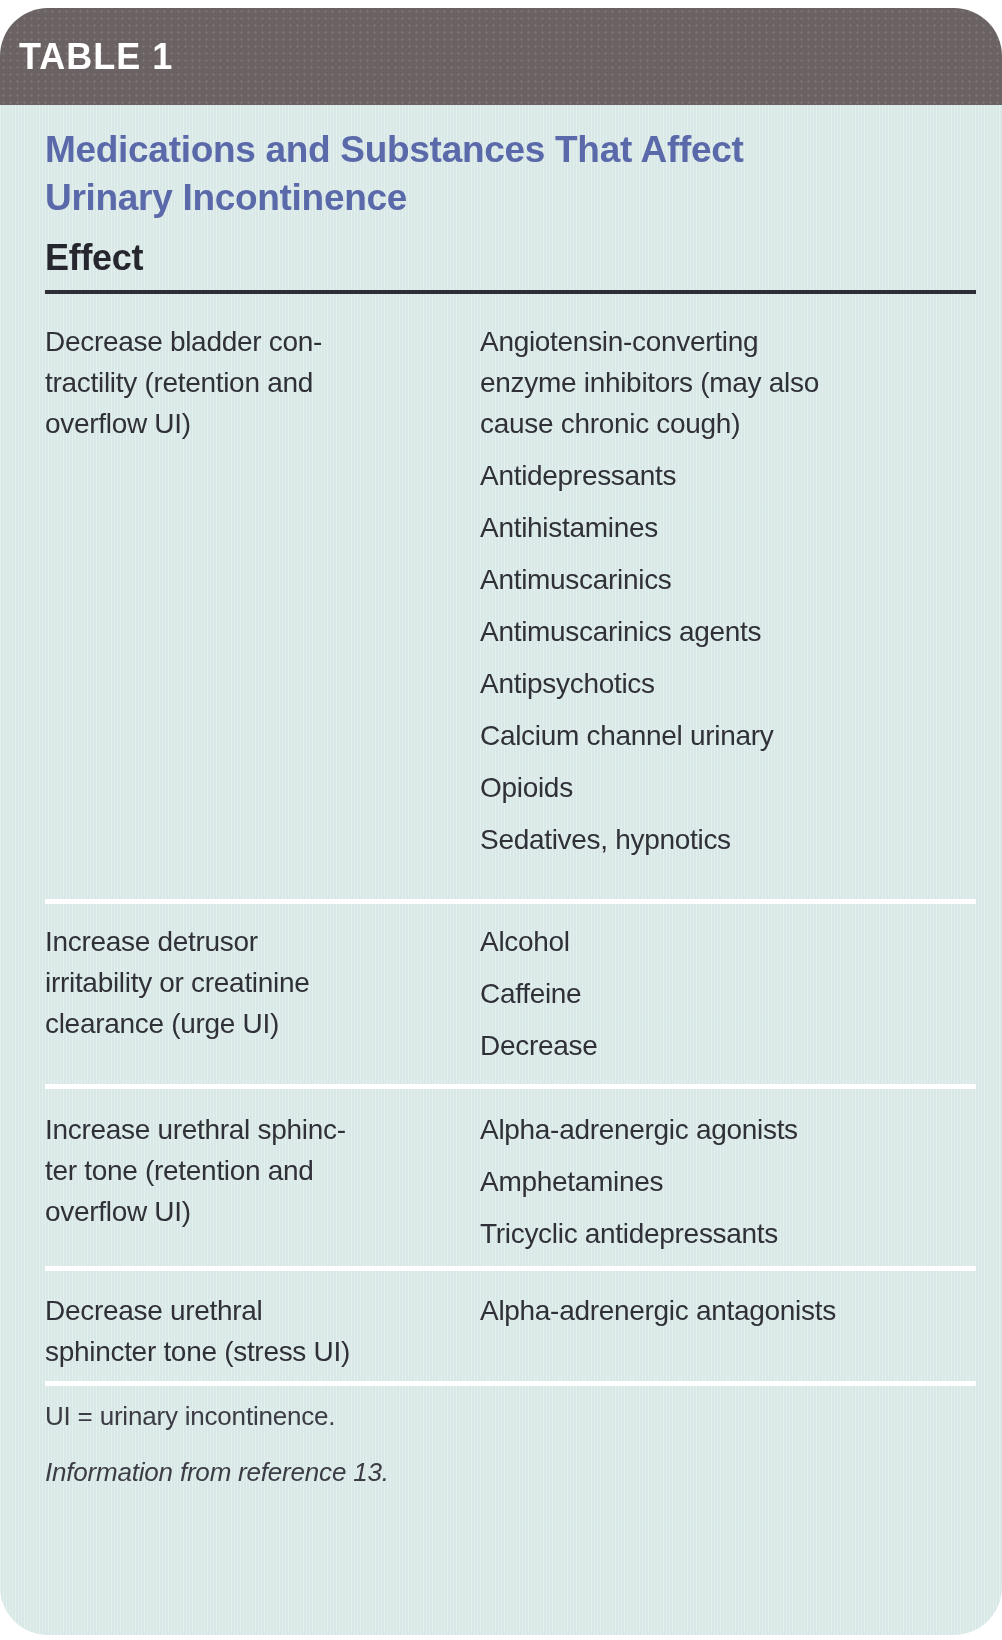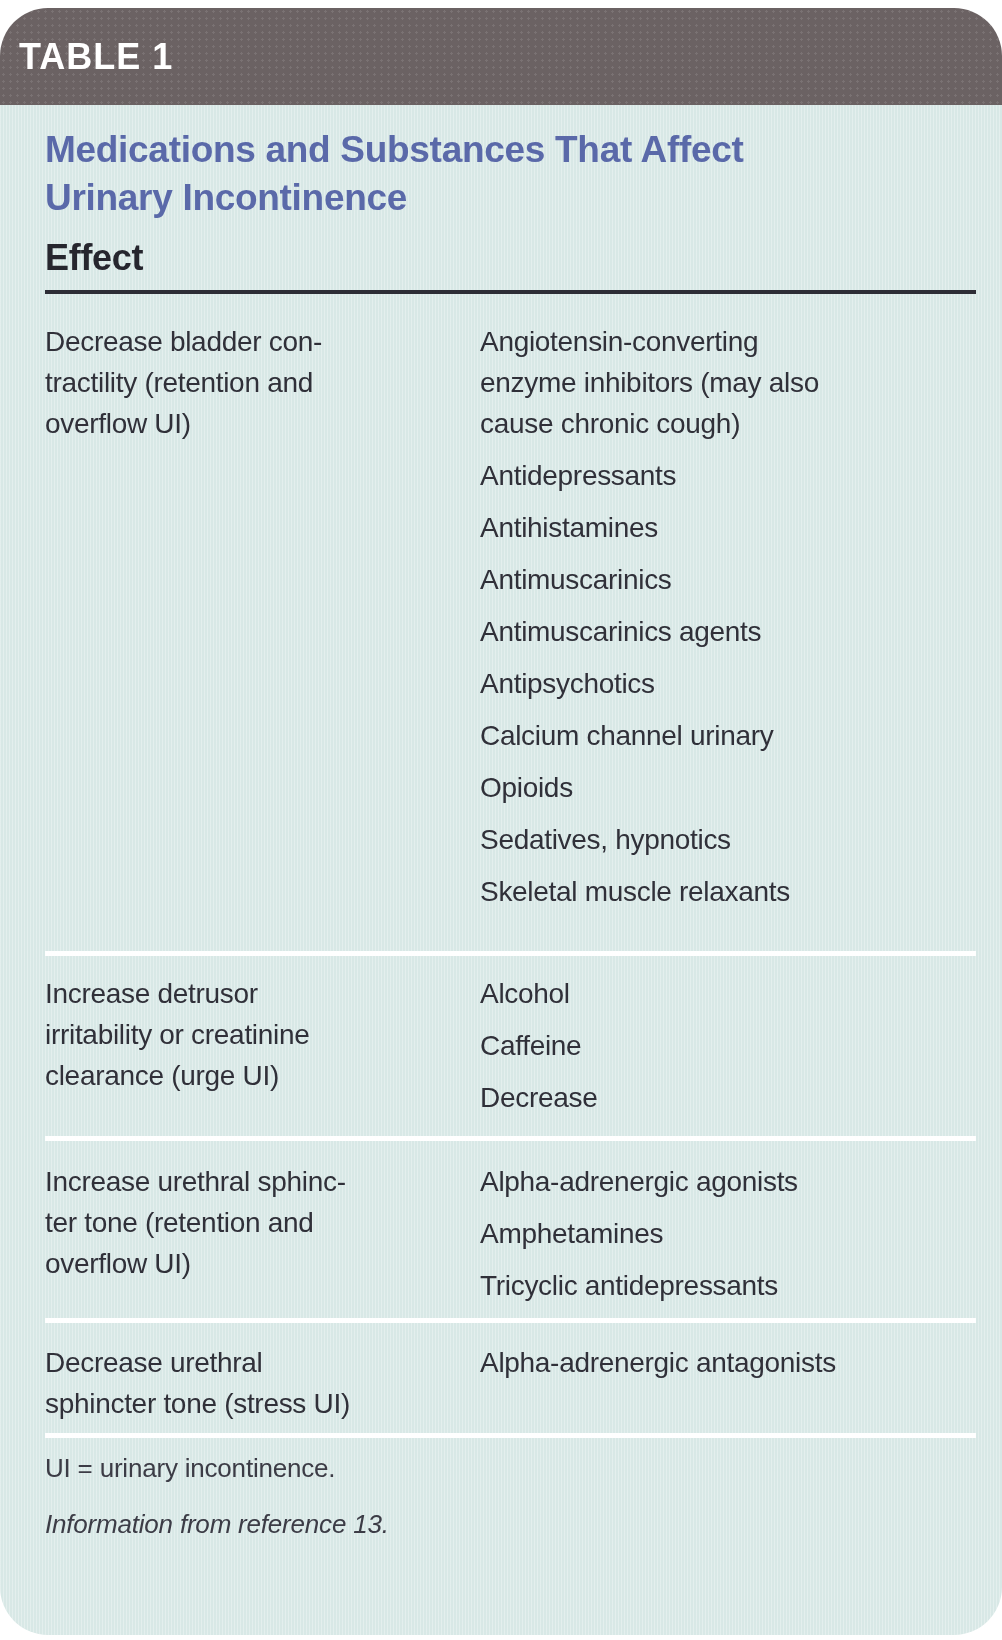--- a/index.html
+++ b/index.html
@@ -149,21 +149,20 @@
 enzyme inhibitors (may also
 cause chronic cough)</div>
           <div class="med">Antidepressants</div>
           <div class="med">Antihistamines</div>
           <div class="med">Antimuscarinics</div>
           <div class="med">Antimuscarinics agents</div>
           <div class="med">Antipsychotics</div>
           <div class="med">Calcium channel urinary</div>
           <div class="med">Opioids</div>
           <div class="med">Sedatives, hypnotics</div>
-          <div class="med">Skeletal muscle relaxants</div>
         </div>
       </div>
 
       <div class="divider"></div>
 
       <div class="row row-2">
         <div class="effect">Increase detrusor
 irritability or creatinine
 clearance (urge UI)</div>
         <div class="meds">

